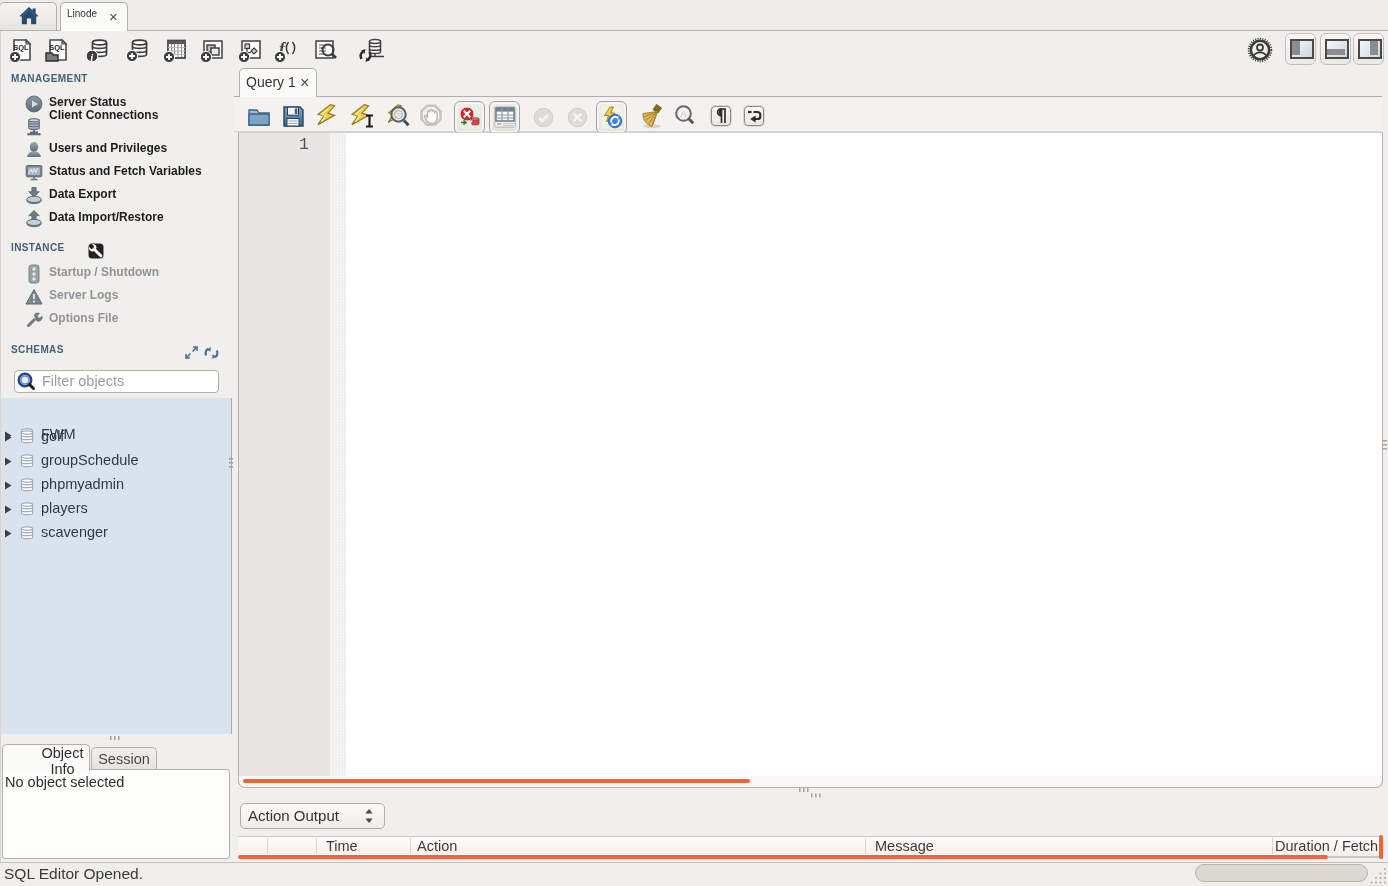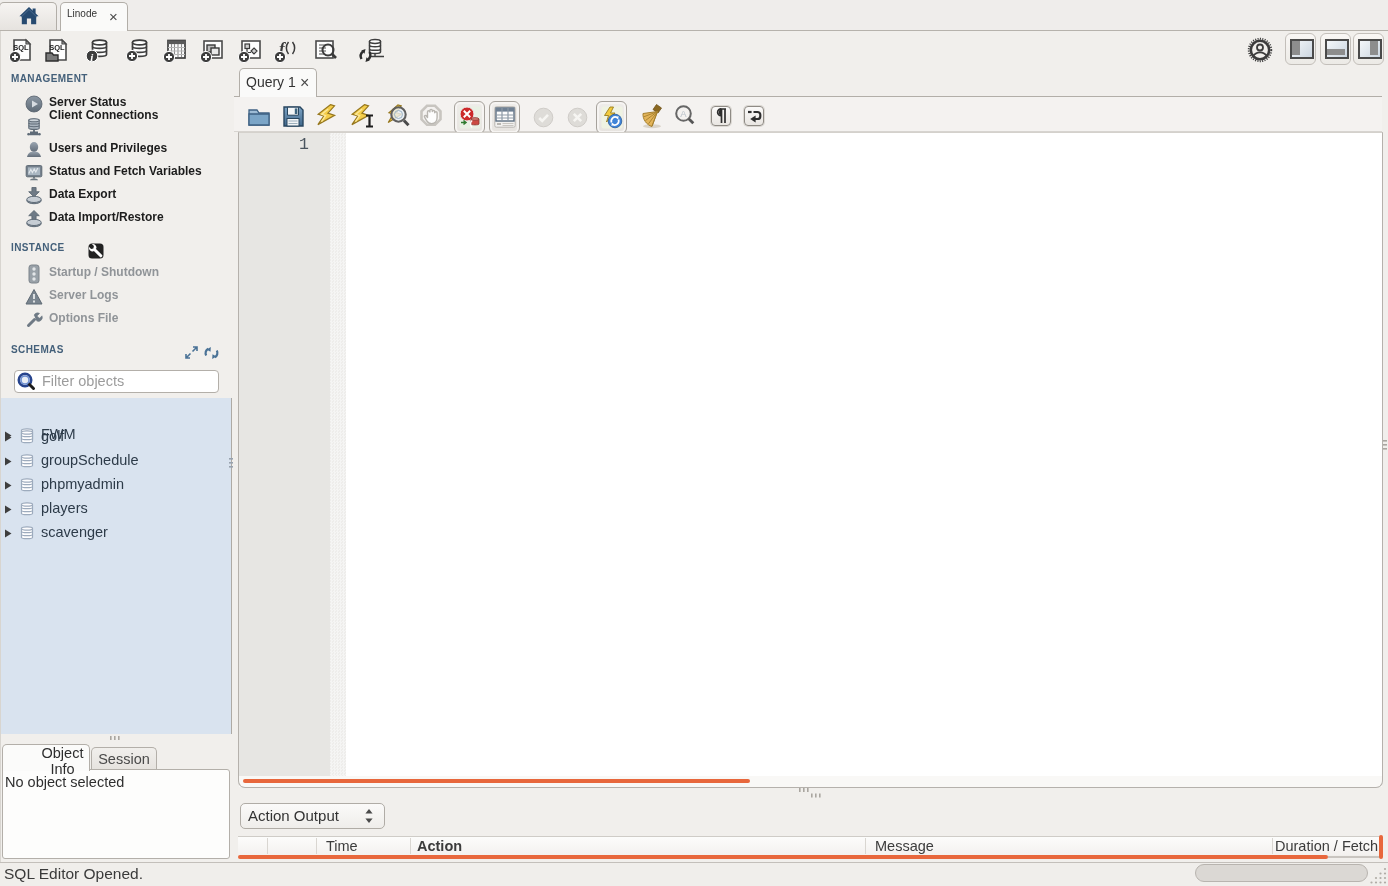--- a/index.html
+++ b/index.html
@@ -513,21 +513,21 @@
       <rect x="1" y="8" width="4" height="1.6"></rect>
     </g>
 </svg>
 <div class="abs" id="outhead"></div>
 <div class="colsep" style="left:267px;"></div>
 <div class="colsep" style="left:316px;"></div>
 <div class="colsep" style="left:410px;"></div>
 <div class="colsep" style="left:865px;"></div>
 <div class="colsep" style="left:1272px;"></div>
 <div class="colhead" style="left:326px;">Time</div>
-<div class="colhead" style="left:417px;font-weight:bold;">Action</div>
+<div class="colhead" style="left:417px;">Action</div>
 <div class="colhead" style="left:875px;">Message</div>
 <div class="colhead" style="left:1275px;width:105px;overflow:hidden;white-space:nowrap;">Duration / Fetch Time</div>
 
 <div class="abs" style="left:238px;top:855px;width:1090px;height:4px;background:#e8673c;border-radius:2px;"></div>
 <div class="abs" style="left:1328px;top:856px;width:54px;height:2px;background:#c9c5c0;"></div>
 <div class="abs" style="left:1379px;top:835px;width:4px;height:24px;background:#e8673c;border-radius:2px;"></div>
 
 <div class="abs" style="left:0;top:31px;width:1px;height:855px;background:#d8d5d0;"></div>
 
 <div class="abs" id="statusbar"></div>

